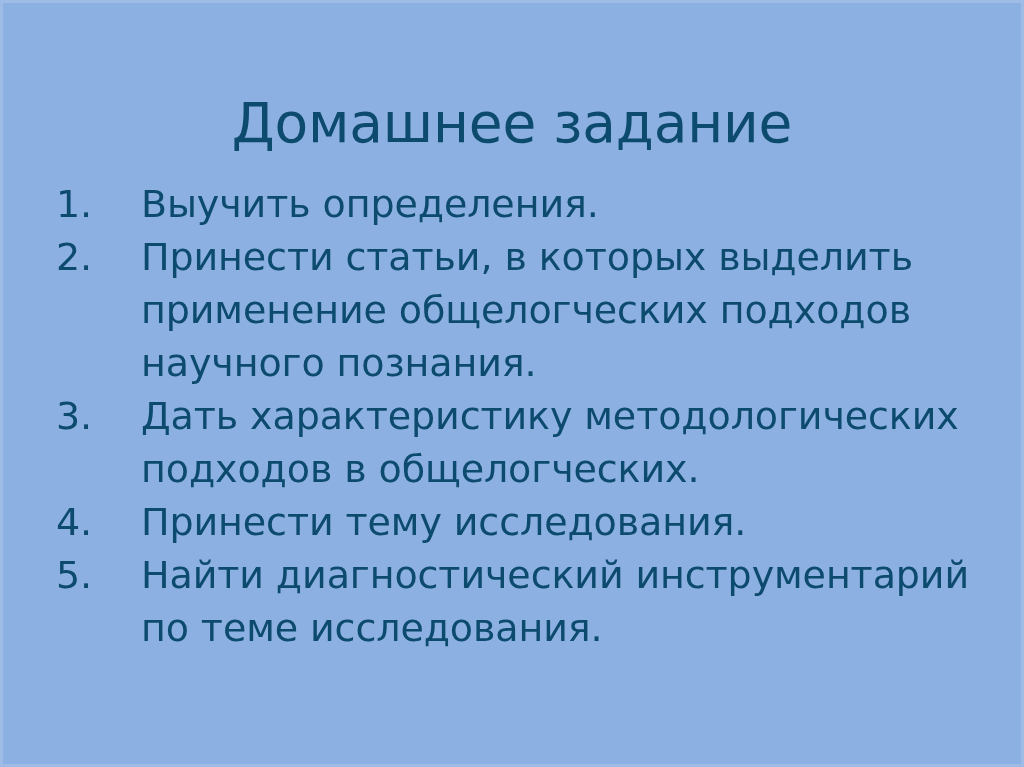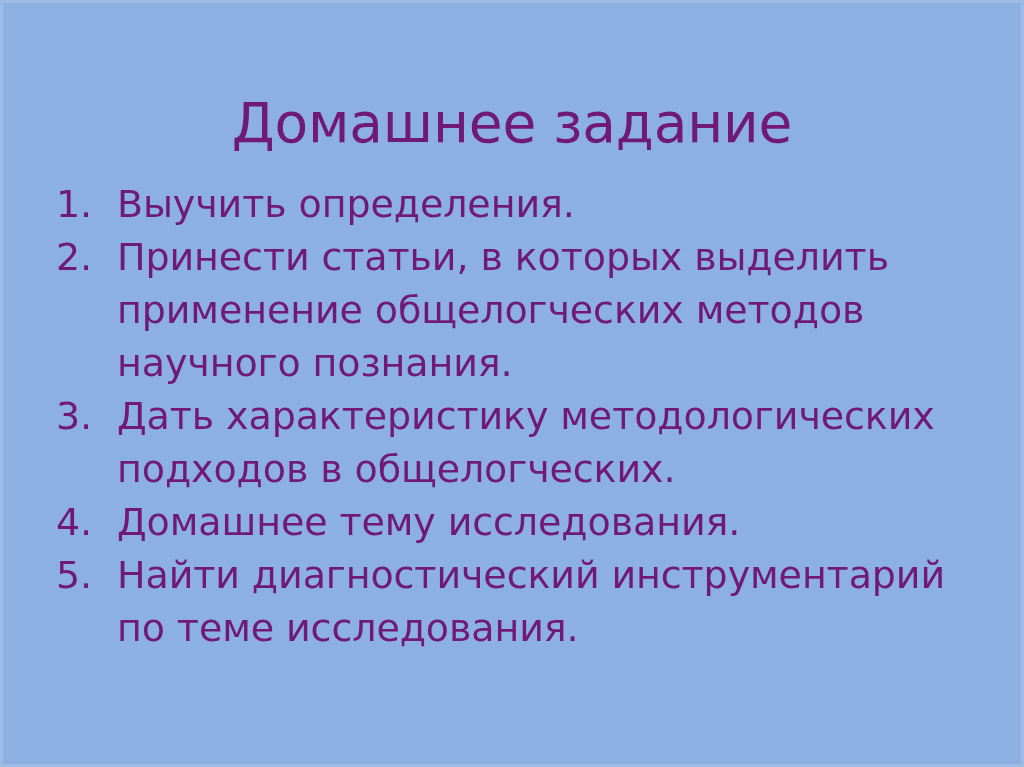--- a/index.html
+++ b/index.html
@@ -10,21 +10,21 @@
   }
 
   .slide {
     position: relative;
     width: 1024px;
     height: 767px;
     background: #8cb0e2;
     box-sizing: border-box;
     overflow: hidden;
     font-family: "DejaVu Sans", "Liberation Sans", sans-serif;
-    color: #701a75;
+    color: #0c4a6e;
     -webkit-font-smoothing: antialiased;
   }
 
   
   .slide-edge {
     position: absolute;
     left: 0;
     top: 0;
     right: 0;
     bottom: 0;
@@ -69,45 +69,46 @@
     left: 4px;
     top: 0;
     width: 52px;
     text-align: left;
     font-size: 38px;
     line-height: 53px;
   }
 
   .item-text {
     display: block;
+    margin-left: 24px;
   }
 </style>
 </head>
 <body>
 
 <div class="slide">
   <div class="slide-edge"></div>
 
   <h1 class="slide-title">Домашнее задание</h1>
 
   <ol class="body-list">
     <li>
       <span class="item-number">1.</span>
       <span class="item-text">Выучить определения.</span>
     </li>
     <li>
       <span class="item-number">2.</span>
-      <span class="item-text">Принести статьи, в которых выделить применение общелогческих методов научного познания.</span>
+      <span class="item-text">Принести статьи, в которых выделить применение общелогческих подходов научного познания.</span>
     </li>
     <li>
       <span class="item-number">3.</span>
       <span class="item-text">Дать характеристику методологических подходов в общелогческих.</span>
     </li>
     <li>
       <span class="item-number">4.</span>
-      <span class="item-text">Домашнее тему исследования.</span>
+      <span class="item-text">Принести тему исследования.</span>
     </li>
     <li>
       <span class="item-number">5.</span>
       <span class="item-text">Найти диагностический инструментарий по теме исследования.</span>
     </li>
   </ol>
 </div>
 
 </body></html>

